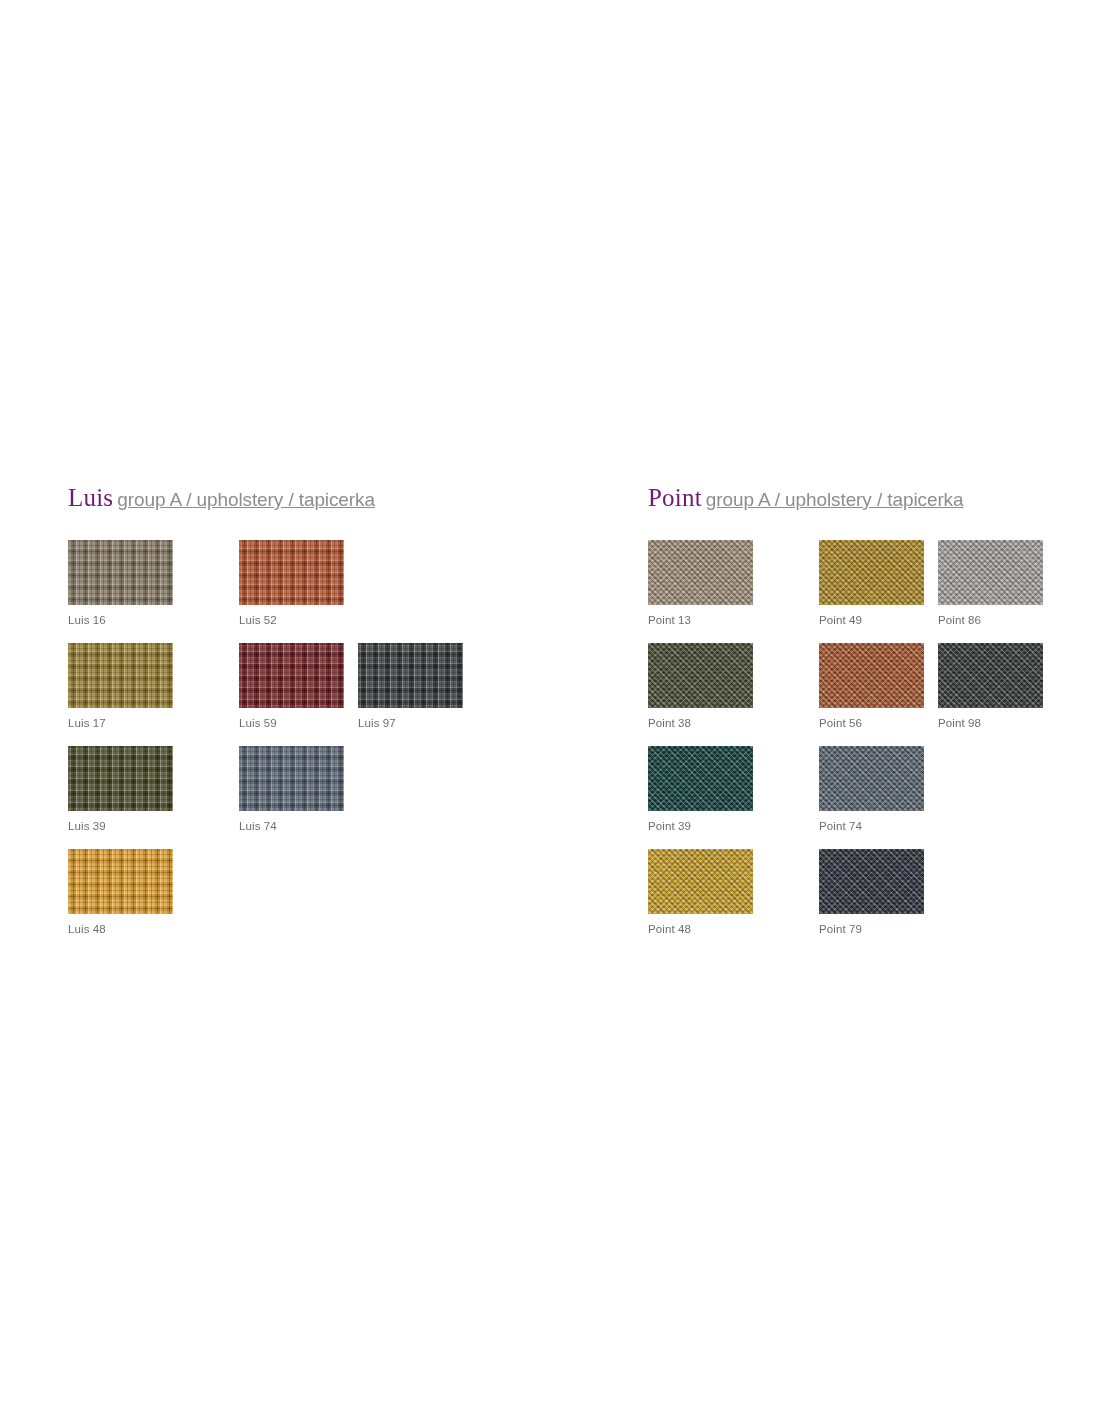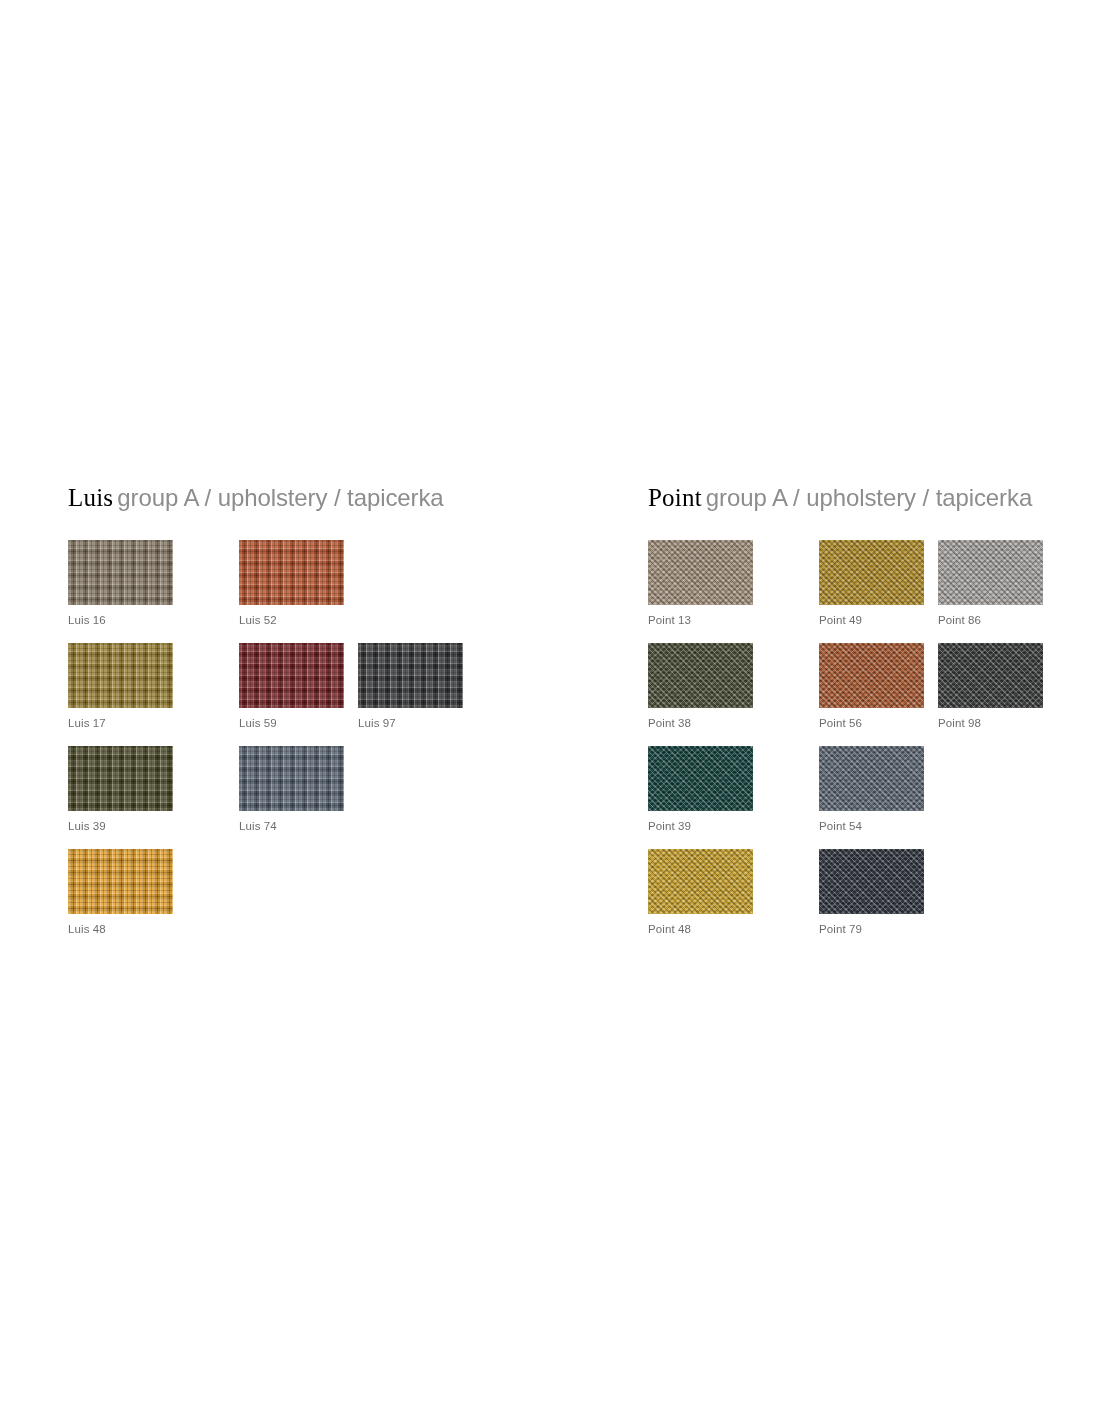--- a/index.html
+++ b/index.html
@@ -35,29 +35,30 @@
     margin: 0;
     padding: 0;
     font-weight: normal;
     white-space: nowrap;
     line-height: 1;
     height: 34px;
   }
   .title-name {
     font-family: "Liberation Serif", serif;
     font-size: 25px;
-    color: #000000;
+    color: #701a75;
     letter-spacing: 0.2px;
   }
   .title-rest {
     font-family: "Liberation Sans", sans-serif;
-    font-size: 24px;
+    font-size: 19px;
     color: #8d8d8d;
     letter-spacing: -0.1px;
     margin-left: 4px;
+    text-decoration: underline;
   }
 
   
   .swatch-grid {
     position: absolute;
     top: 55px;
     left: 0;
     width: 520px;
   }
   .swatch-row {
@@ -237,21 +238,21 @@
         </div>
       </div>
 
       <div class="swatch-row">
         <div class="swatch-cell col0">
           <div class="swatch-chip weave-point" style="background-color: rgb(23, 68, 63);"></div>
           <div class="swatch-label">Point 39</div>
         </div>
         <div class="swatch-cell col1">
           <div class="swatch-chip weave-point" style="background-color: rgb(92, 103, 115);"></div>
-          <div class="swatch-label">Point 54</div>
+          <div class="swatch-label">Point 74</div>
         </div>
       </div>
 
       <div class="swatch-row">
         <div class="swatch-cell col0">
           <div class="swatch-chip weave-point" style="background-color: rgb(200, 161, 47);"></div>
           <div class="swatch-label">Point 48</div>
         </div>
         <div class="swatch-cell col1">
           <div class="swatch-chip weave-point" style="background-color: rgb(49, 54, 63);"></div>

